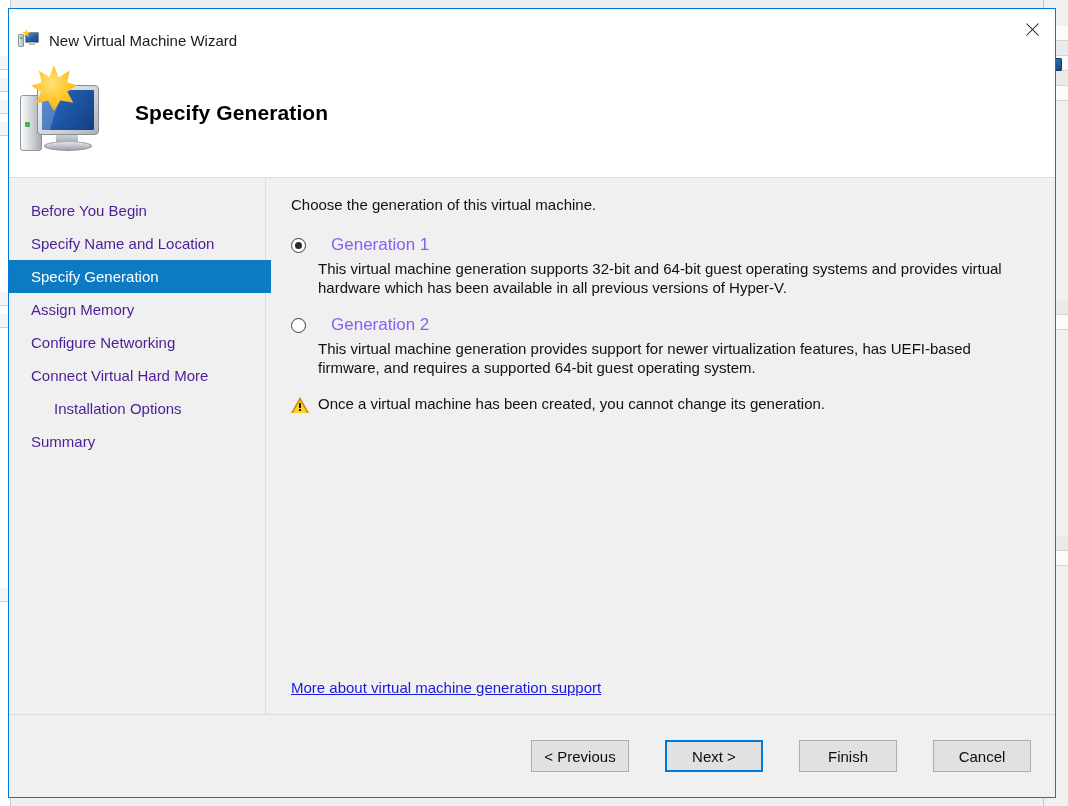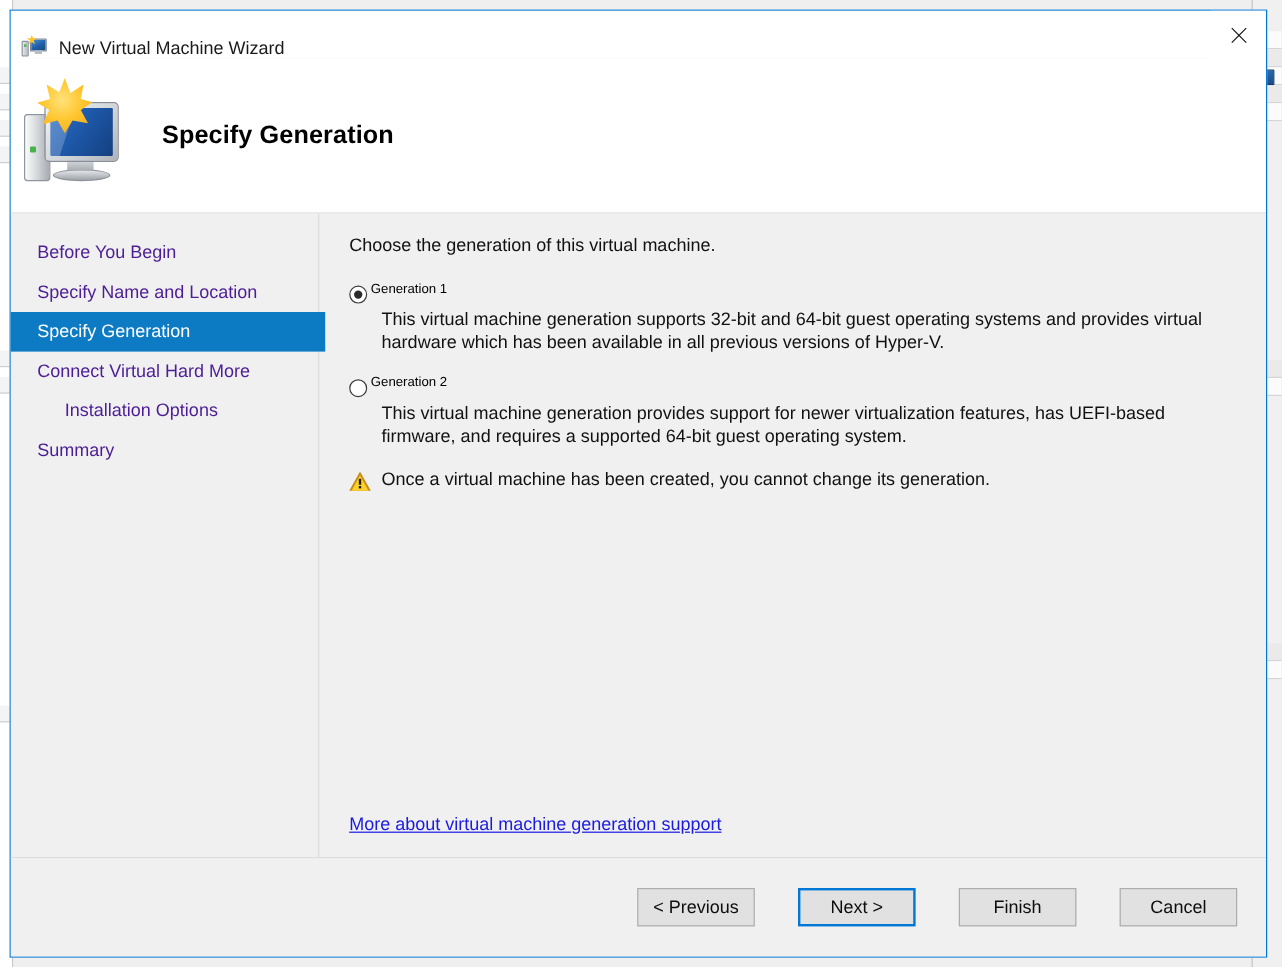--- a/index.html
+++ b/index.html
@@ -320,23 +320,23 @@
   }
   .radio.checked:after {
     content: "";
     position: absolute;
     left: 3px; top: 3px;
     width: 7px; height: 7px;
     border-radius: 50%;
     background: #2b2b2b;
   }
   .radio-label {
-    font-size: 11px;
-    color: #000000;
-    margin-left: 3px;
+    font-size: 17px;
+    color: #8b5cf6;
+    margin-left: 25px;
   }
   .option-desc {
     font-size: 15px;
     color: #111;
     line-height: 19px;
     margin: 3px 0 18px 27px;
     max-width: 730px;
   }
   .warn-row {
     display: flex;
@@ -478,20 +478,22 @@
     </div>
     <div class="banner-title">Specify Generation</div>
   </div>
 
   <div class="wizard-body">
 
     <div class="sidebar">
       <div class="sidebar-item">Before You Begin</div>
       <div class="sidebar-item">Specify Name and Location</div>
       <div class="sidebar-item selected">Specify Generation</div>
+      <div class="sidebar-item">Assign Memory</div>
+      <div class="sidebar-item">Configure Networking</div>
       <div class="sidebar-item">Connect Virtual Hard More</div>
       <div class="sidebar-item indented">Installation Options</div>
       <div class="sidebar-item">Summary</div>
     </div>
 
     <div class="content">
       <p class="intro-text">Choose the generation of this virtual machine.</p>
 
       <div class="radio-row">
         <span class="radio checked"></span>

